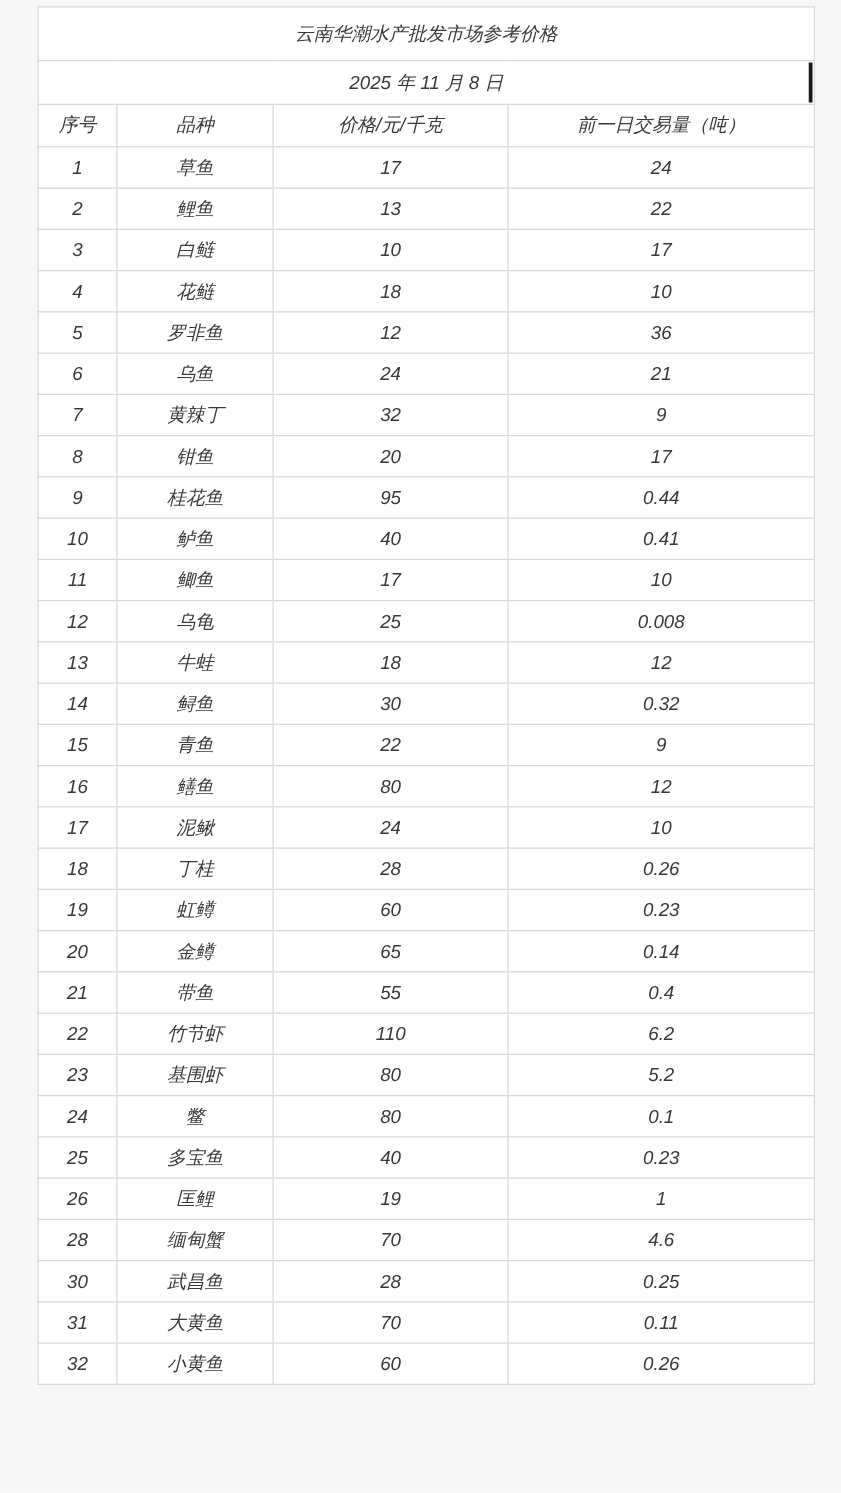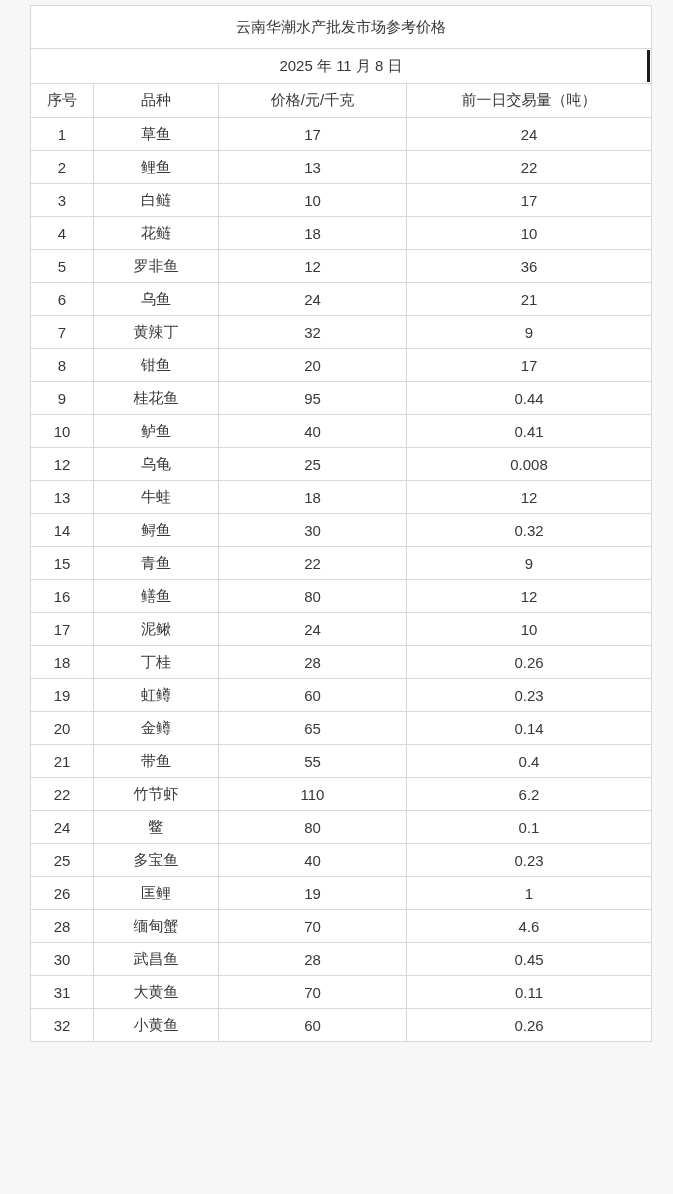--- a/index.html
+++ b/index.html
@@ -8,20 +8,21 @@
     background: #f7f7f7;
     font-family: "Liberation Sans", sans-serif;
     color: #383838;
   }
   .canvas {
     position: relative;
     width: 673px;
     height: 1194px;
     background: #f7f7f7;
     overflow: hidden;
+    font-style: italic;
   }
   table.price-table {
     position: absolute;
     left: 30px;
     top: 5px;
     width: 621px;
     border-collapse: collapse;
     table-layout: fixed;
     background: #ffffff;
   }
@@ -131,20 +132,26 @@
           <td>95</td>
           <td>0.44</td>
         </tr>
         <tr class="data-row">
           <td>10</td>
           <td>鲈鱼</td>
           <td>40</td>
           <td>0.41</td>
         </tr>
         <tr class="data-row">
+          <td>11</td>
+          <td>鲫鱼</td>
+          <td>17</td>
+          <td>10</td>
+        </tr>
+        <tr class="data-row">
           <td>12</td>
           <td>乌龟</td>
           <td>25</td>
           <td>0.008</td>
         </tr>
         <tr class="data-row">
           <td>13</td>
           <td>牛蛙</td>
           <td>18</td>
           <td>12</td>
@@ -197,20 +204,26 @@
           <td>55</td>
           <td>0.4</td>
         </tr>
         <tr class="data-row">
           <td>22</td>
           <td>竹节虾</td>
           <td>110</td>
           <td>6.2</td>
         </tr>
         <tr class="data-row">
+          <td>23</td>
+          <td>基围虾</td>
+          <td>80</td>
+          <td>5.2</td>
+        </tr>
+        <tr class="data-row">
           <td>24</td>
           <td>鳖</td>
           <td>80</td>
           <td>0.1</td>
         </tr>
         <tr class="data-row">
           <td>25</td>
           <td>多宝鱼</td>
           <td>40</td>
           <td>0.23</td>
@@ -224,21 +237,21 @@
         <tr class="data-row">
           <td>28</td>
           <td>缅甸蟹</td>
           <td>70</td>
           <td>4.6</td>
         </tr>
         <tr class="data-row">
           <td>30</td>
           <td>武昌鱼</td>
           <td>28</td>
-          <td>0.45</td>
+          <td>0.25</td>
         </tr>
         <tr class="data-row">
           <td>31</td>
           <td>大黄鱼</td>
           <td>70</td>
           <td>0.11</td>
         </tr>
         <tr class="data-row">
           <td>32</td>
           <td>小黄鱼</td>

